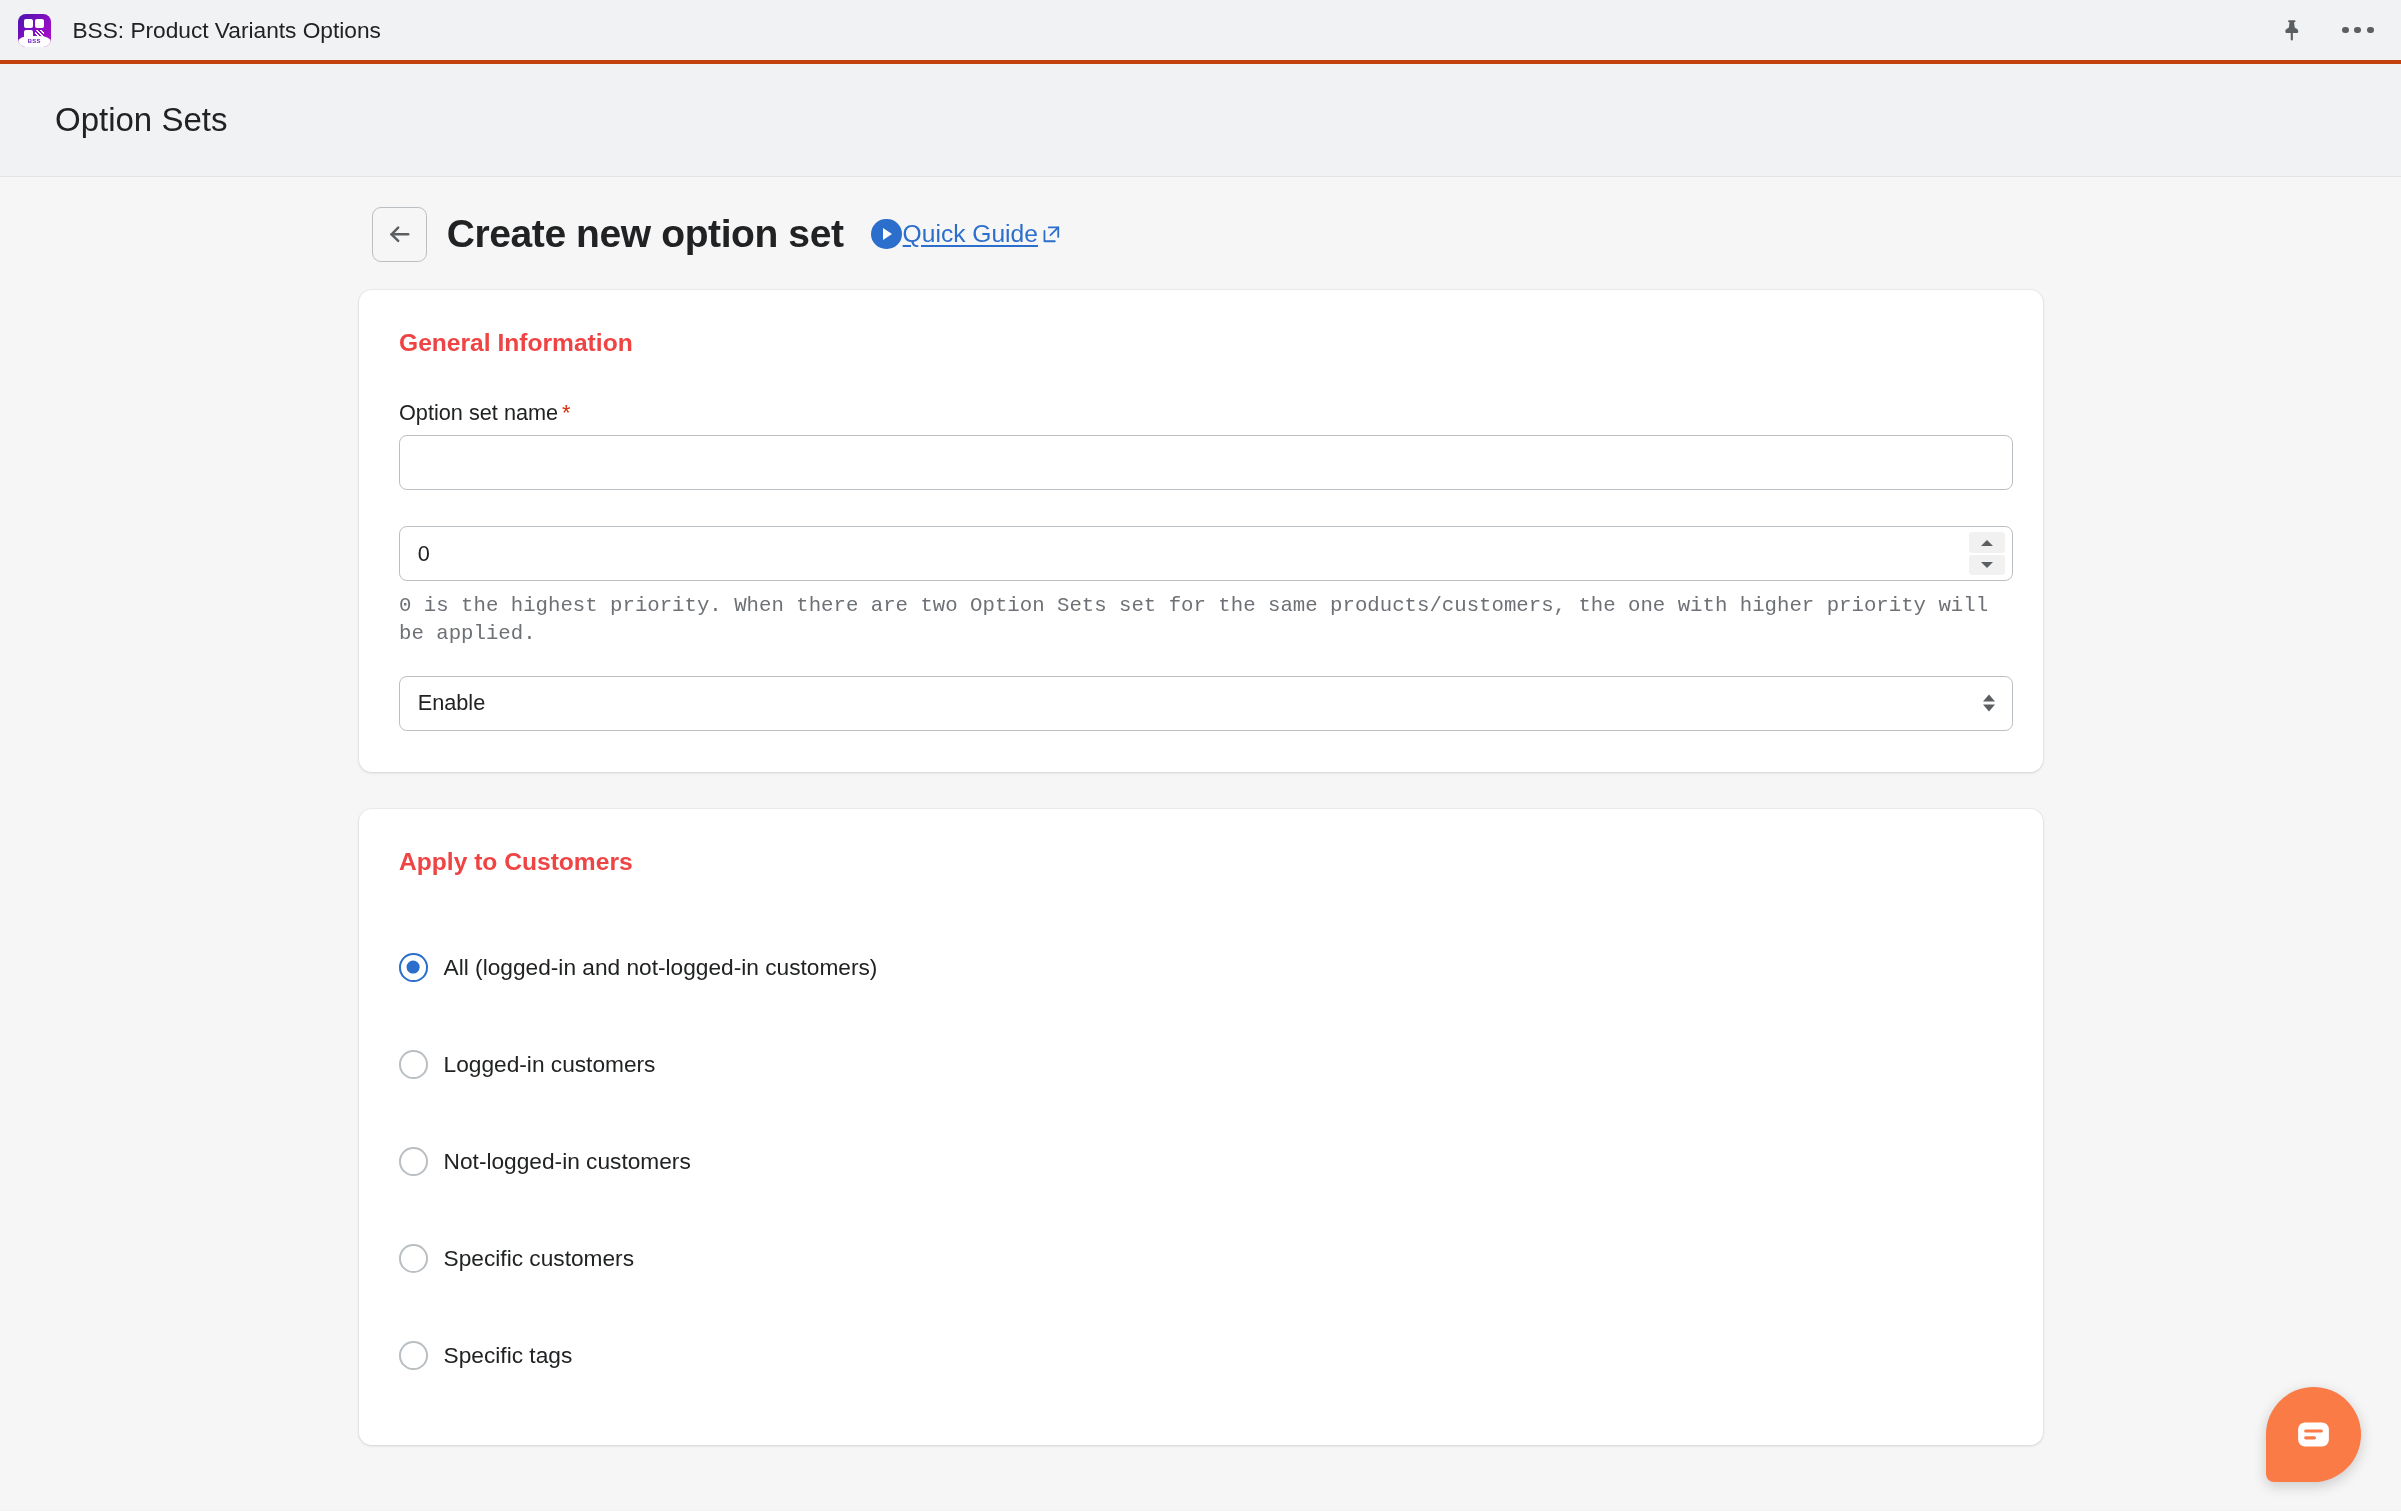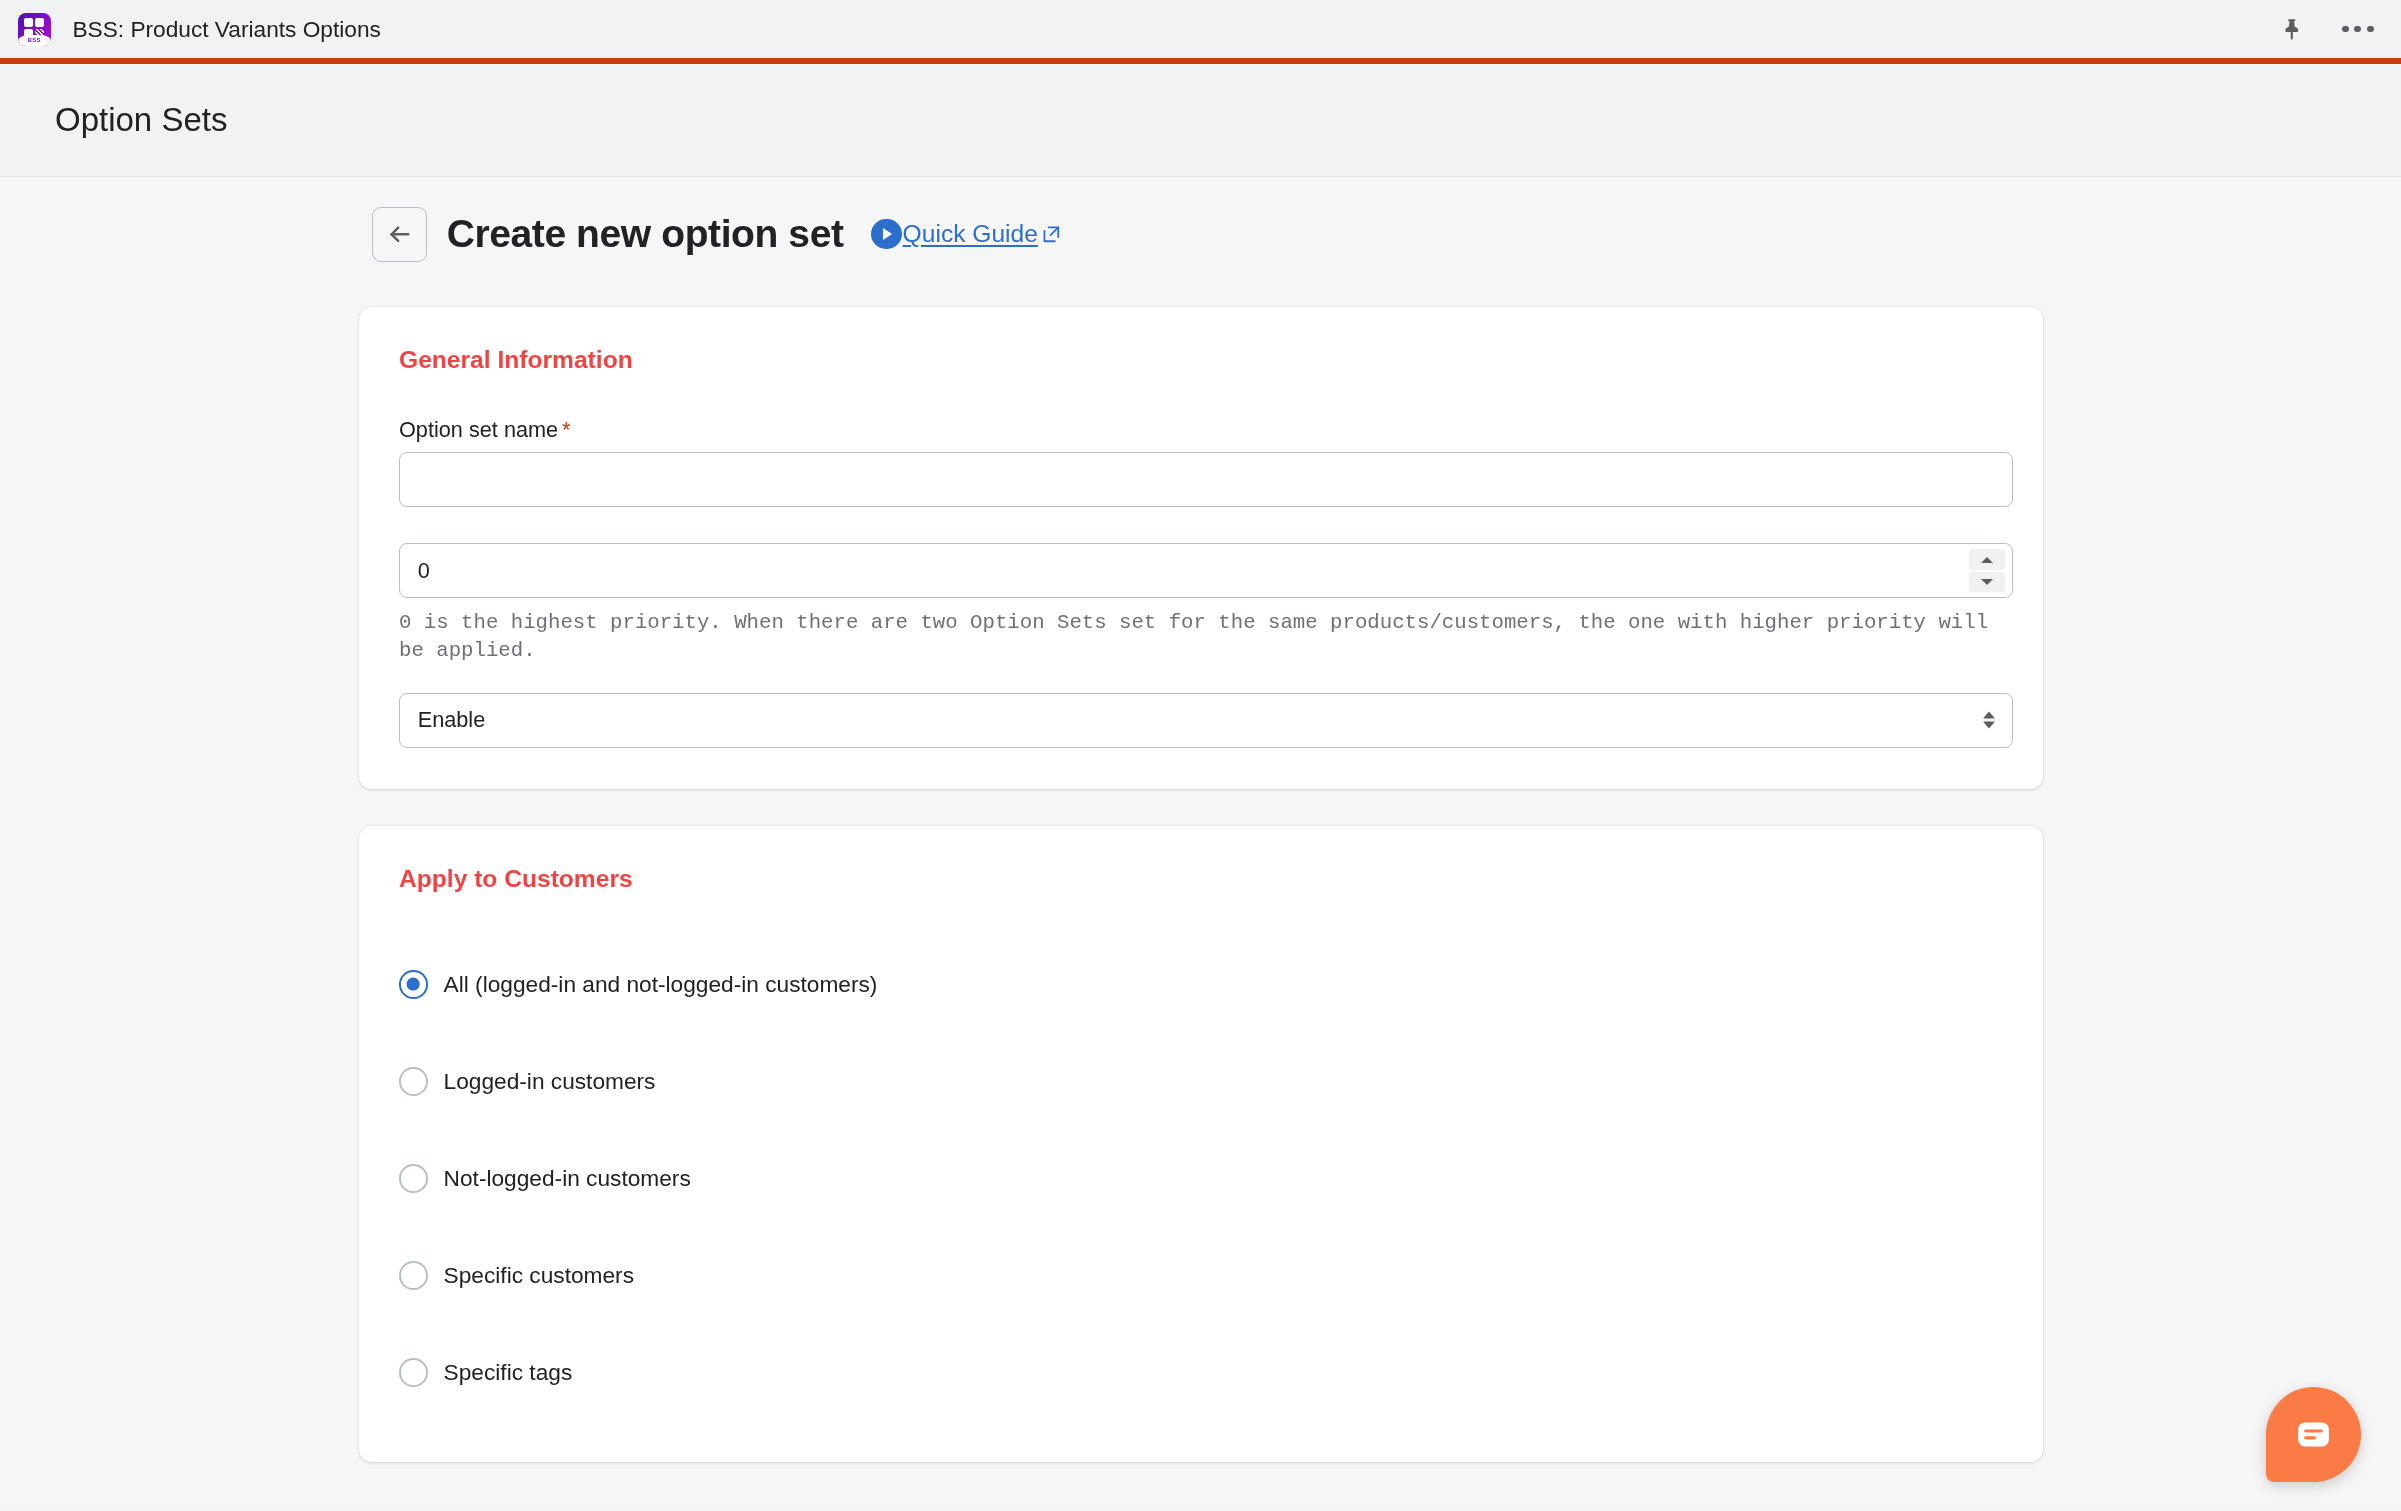--- a/index.html
+++ b/index.html
@@ -14,21 +14,21 @@
     font-family: "Liberation Sans", sans-serif;
     background: #f1f2f3;
     color: #202223;
     -webkit-font-smoothing: antialiased;
   }
 
   
   .app-bar {
     height: 64px;
     background: #f1f2f3;
-    border-bottom: 6px solid #c2410c;
+    border-bottom: 4px solid #c2410c;
     display: flex;
     align-items: center;
     padding: 0 27.6px 0 17.7px;
   }
 
   .app-icon {
     width: 33px;
     height: 33px;
     border-radius: 7.9px;
     background: linear-gradient(135deg, #4b12b0 0%, #8a0fc2 55%, #b310c9 100%);
@@ -122,21 +122,21 @@
     margin: 0 auto;
     padding-top: 29.6px;
   }
 
   
   .title-row {
     display: flex;
     align-items: center;
     gap: 19.7px;
     padding-left: 13px;
-    margin-bottom: 45px;
+    margin-bottom: 28px;
   }
   .back-btn {
     width: 55px;
     height: 55px;
     border: 1px solid #babfc3;
     border-radius: 8.9px;
     background: #f6f6f7;
     display: flex;
     align-items: center;
     justify-content: center;

